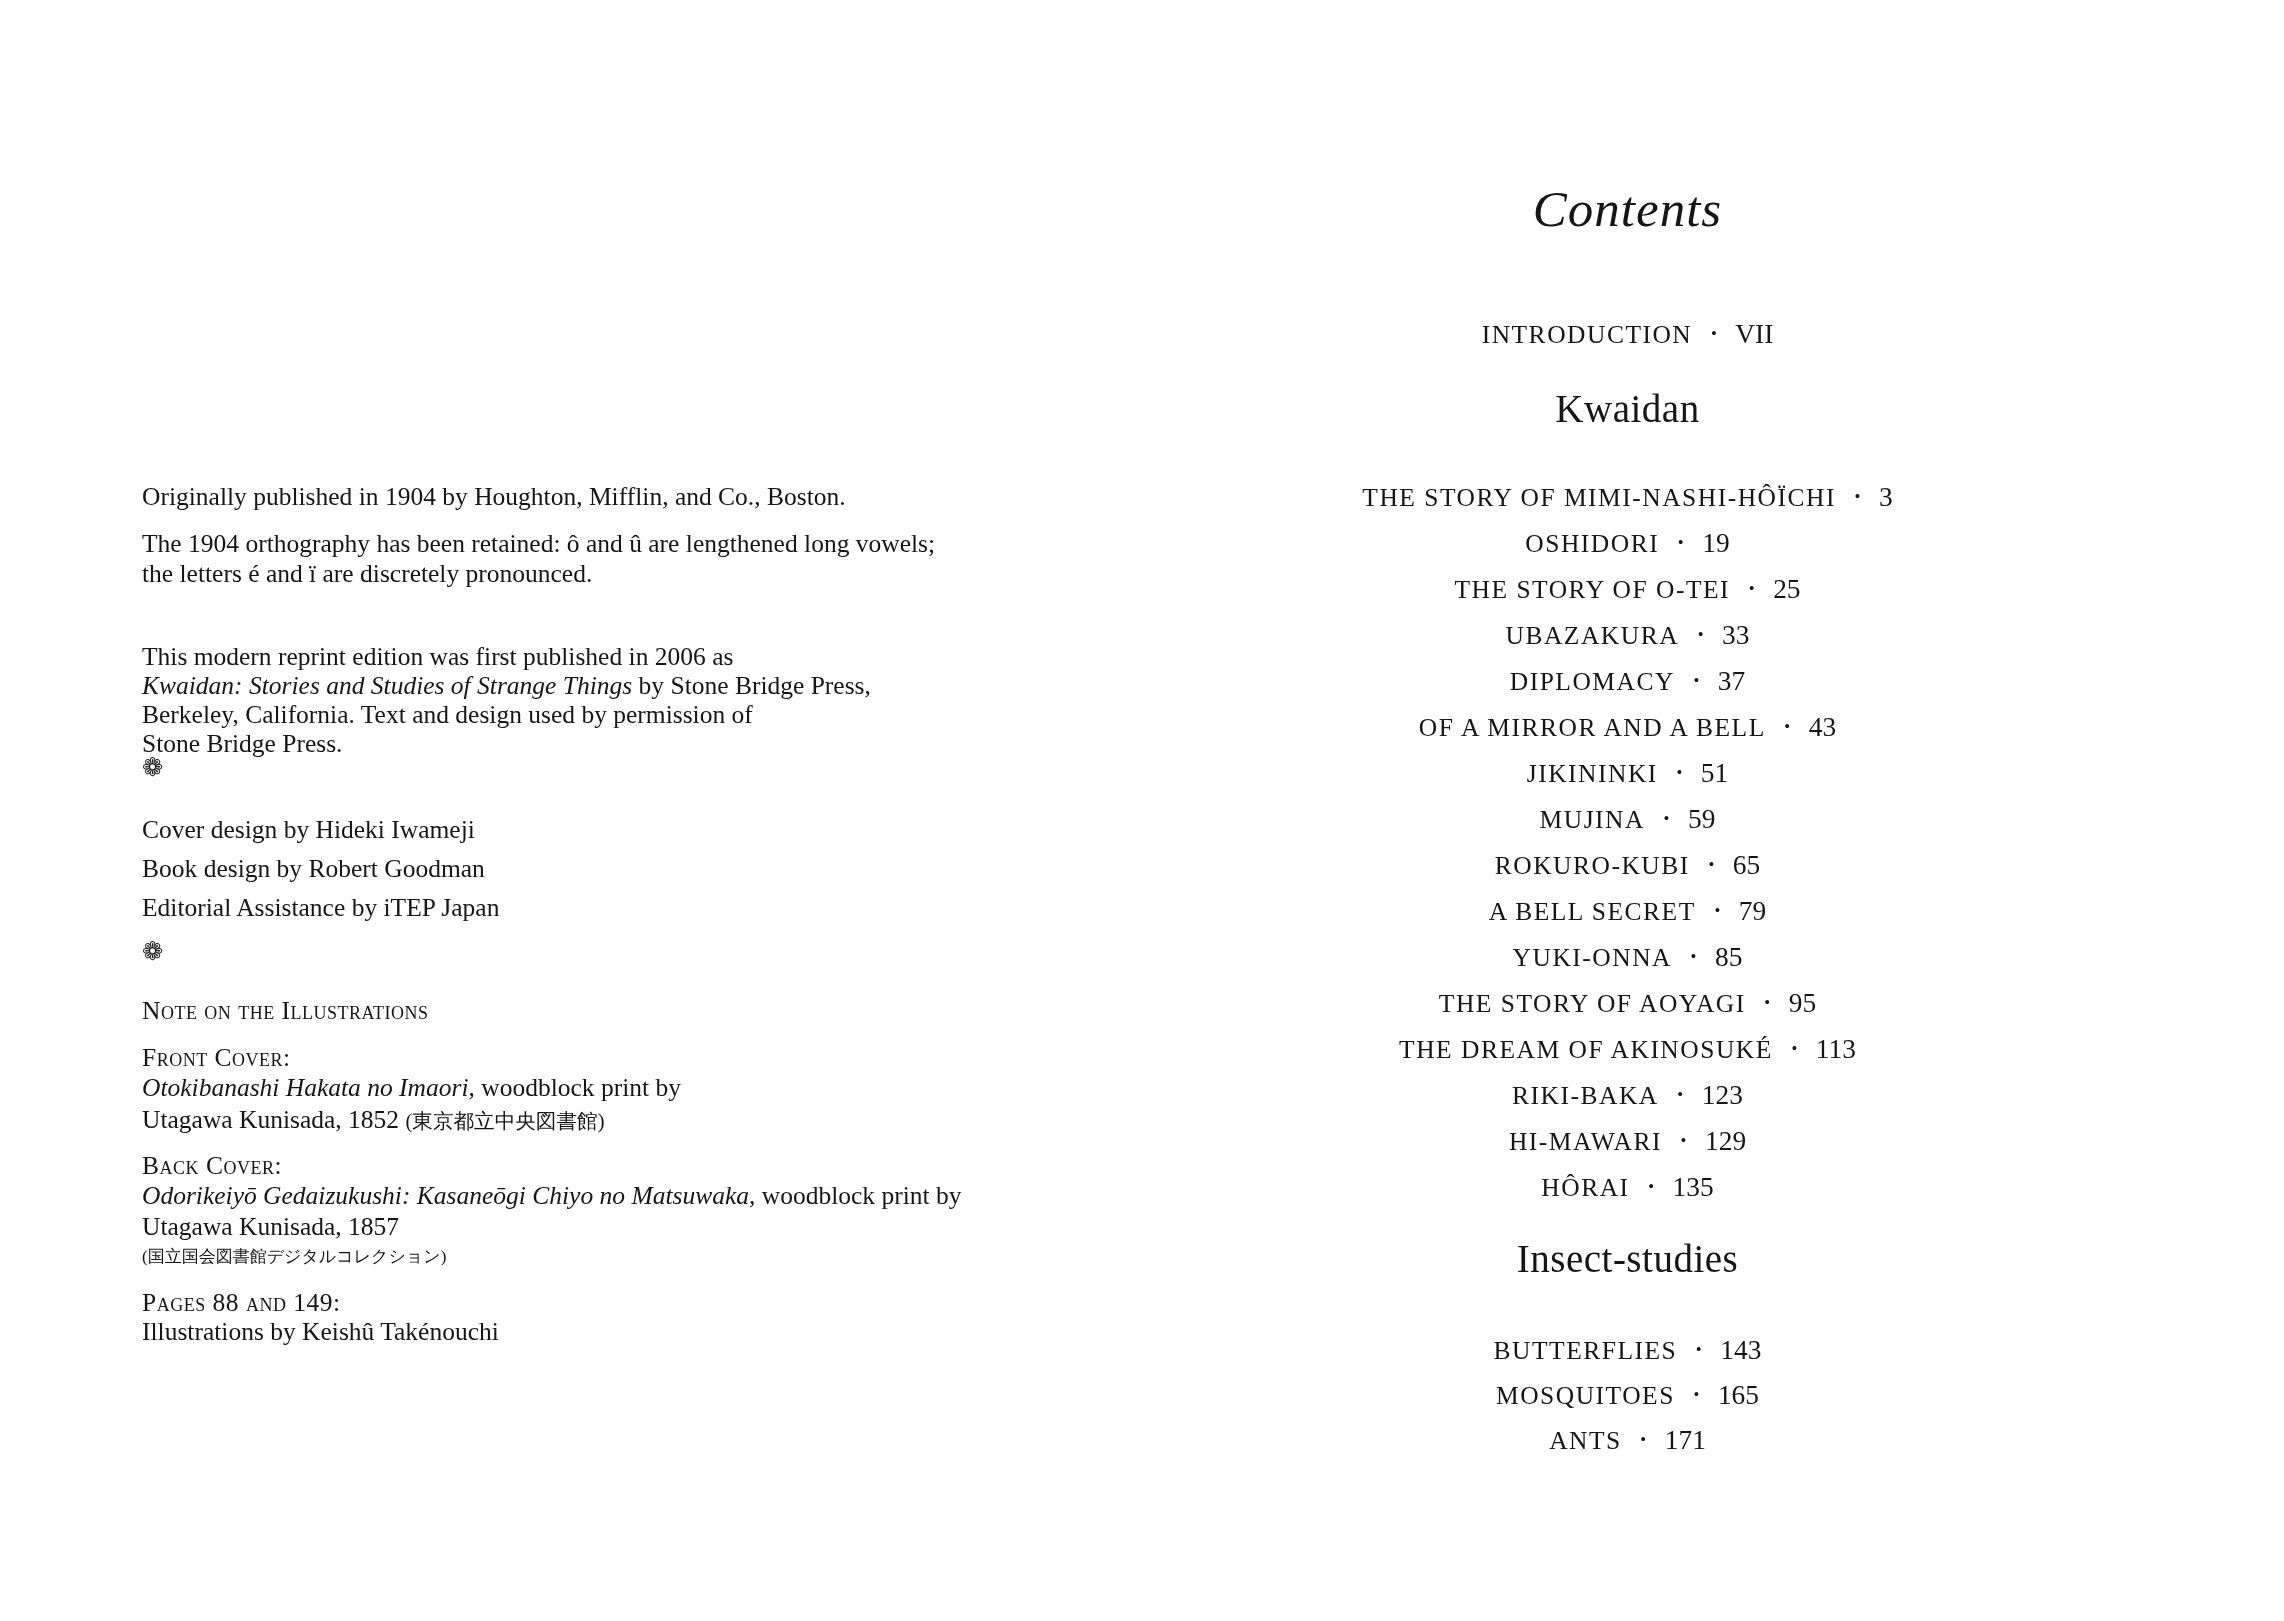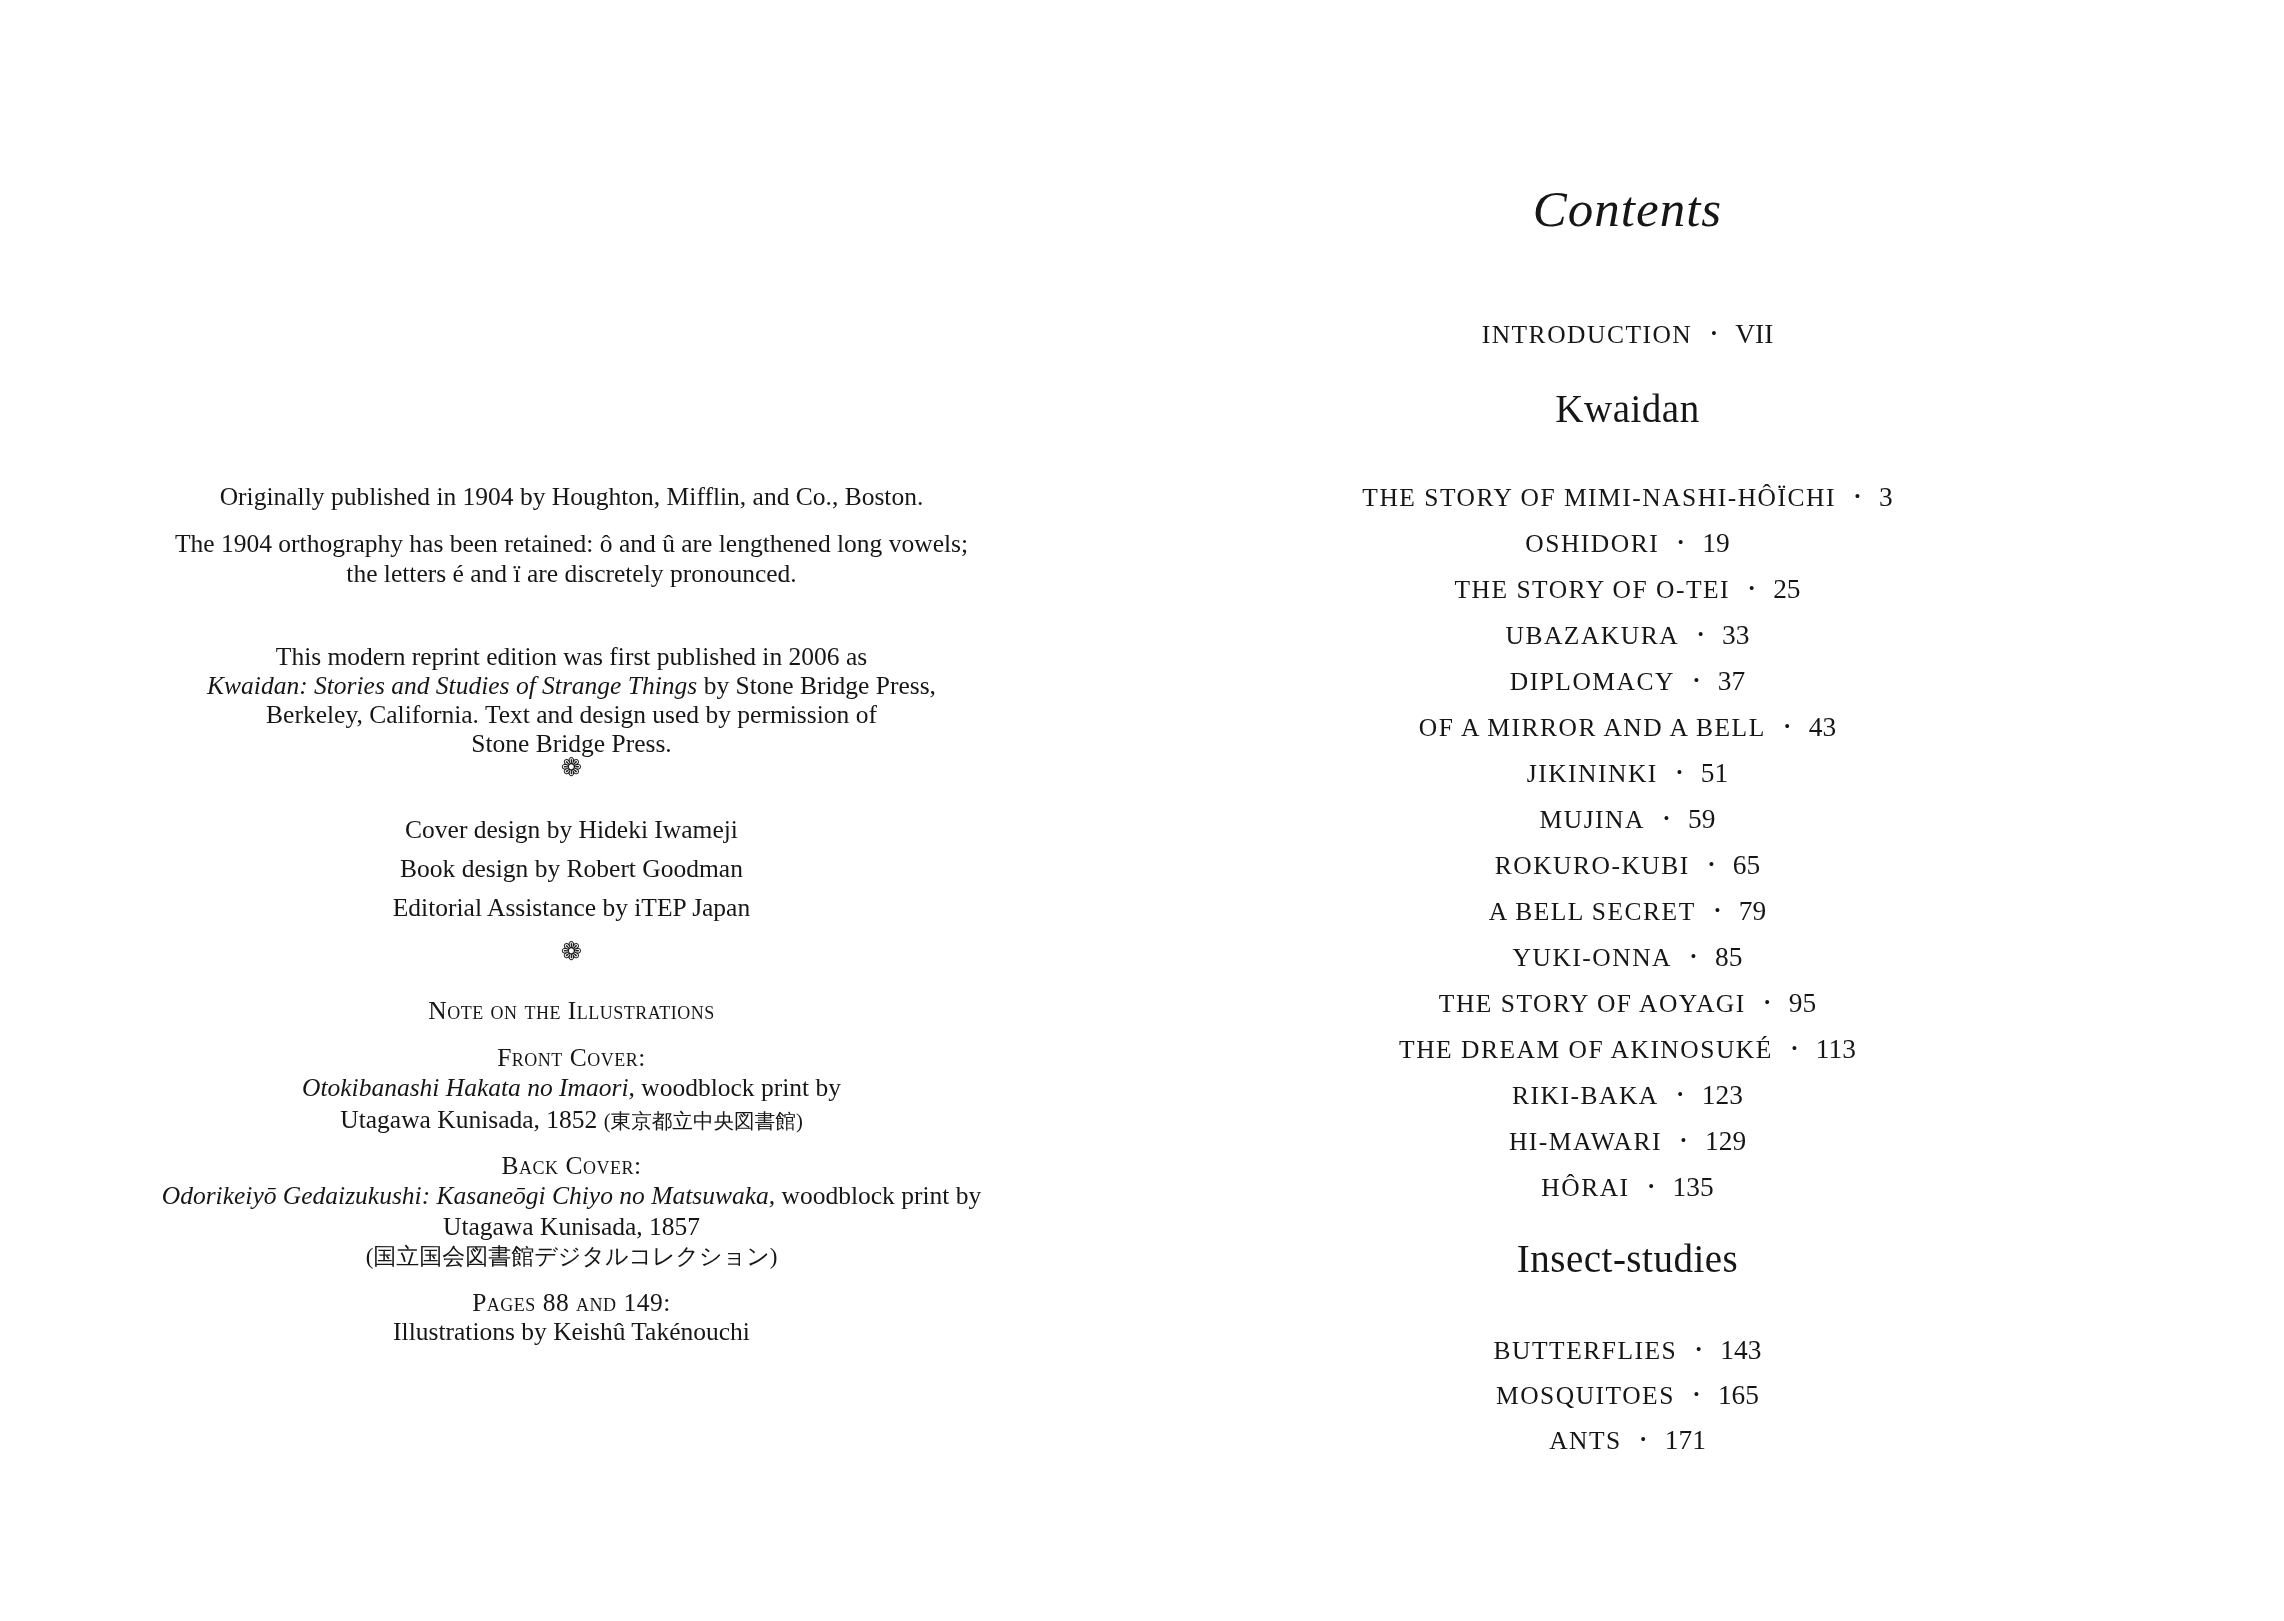--- a/index.html
+++ b/index.html
@@ -5,31 +5,31 @@
   html,body{margin:0;padding:0;background:#ffffff;}
   .spread{
     position:relative;
     width:2285px;height:1621px;
     background:#ffffff;
     font-family:"Liberation Serif","DejaVu Serif",serif;
     color:#161616;
     overflow:hidden;
   }
   .abs{position:absolute;}
-  .lcol{left:150px;width:843px;text-align:center;}
+  .lcol{left:142px;width:843px;}
   .rcol{left:1206px;width:843px;text-align:center;}
   .line{white-space:nowrap;}
   .body-t{font-size:25.5px;line-height:30px;}
   .body-t30{font-size:25.5px;line-height:29px;margin-top:32px;}
   .ital{font-style:italic;}
   .smallcaps{font-variant:small-caps;font-size:25.5px;letter-spacing:0.5px;line-height:29px;}
   .ornament{font-family:"DejaVu Sans",sans-serif;font-size:25.5px;line-height:29px;color:#1b1b1b;}
   .credits{font-size:25.5px;line-height:39px;}
   .jp{font-size:20.6px;}
-  .jp-line{font-size:23px;line-height:27.4px;}
+  .jp-line{font-size:17px;line-height:27.4px;}
   .contents-title{font-size:51px;line-height:55px;font-style:italic;letter-spacing:1px;}
   .section-h{font-size:39px;line-height:43px;font-weight:normal;letter-spacing:0.5px;}
   .toc-row{white-space:nowrap;line-height:42px;}
   .toc-rows-insect .toc-row{line-height:41px;}
   .toc-title{font-size:25.5px;letter-spacing:1.5px;}
   .toc-bullet{font-size:16.7px;vertical-align:3.9px;margin:0 18.6px;}
   .toc-page{font-size:27.4px;}
   .intro-row{line-height:35px;}
 </style>
 </head>

